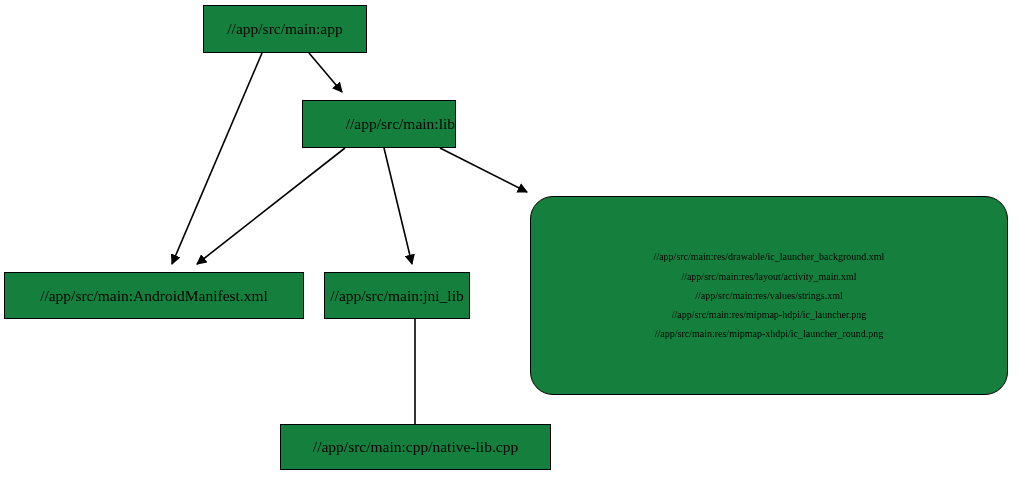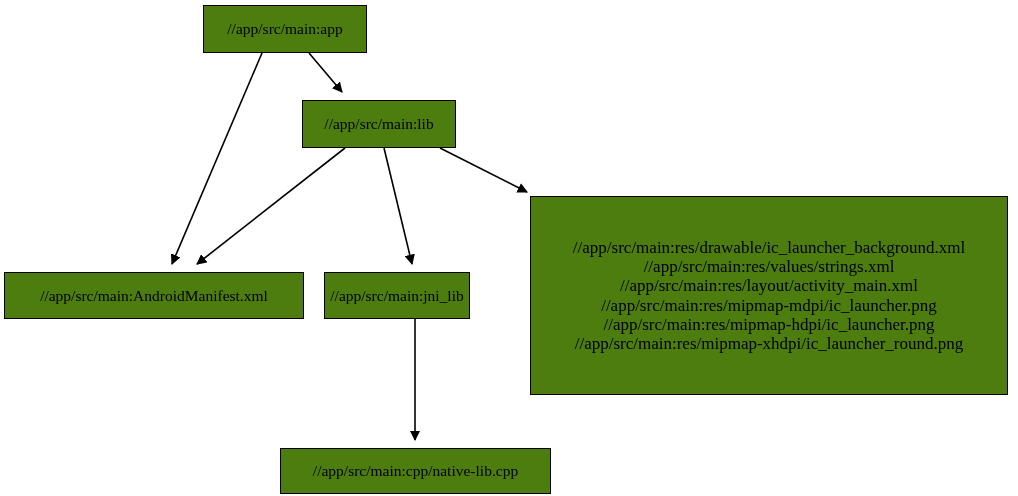--- a/index.html
+++ b/index.html
@@ -20,52 +20,53 @@
     left: 0;
     top: 0;
     width: 1018px;
     height: 496px;
     pointer-events: none;
   }
   .node {
     position: absolute;
     box-sizing: border-box;
     border: 1px solid #000000;
-    background: #4d7c0f;
+    background: #15803d;
     display: flex;
     align-items: center;
     justify-content: center;
     text-align: center;
     color: #000000;
     font-size: 15.5px;
     line-height: 1.0;
     white-space: nowrap;
   }
   .node.multiline {
     white-space: normal;
     line-height: 19.3px;
-    font-size: 17px;
+    font-size: 10px;
     padding: 4px 6px;
+    border-radius: 23px;
   }
   .node .lines {
     display: block;
     width: 100%;
   }
   .node .lines > span {
     display: block;
     white-space: nowrap;
   }
 
   
   #node-app      { left: 203px; top: 5px;   width: 164px; height: 48px; }
-  #node-lib      { left: 302px; top: 100px; width: 154px; height: 48px; }
+  #node-lib      { left: 302px; top: 100px; width: 154px; height: 48px; justify-content: flex-end; }
   #node-manifest { left: 4px;   top: 272px; width: 300px; height: 47px; }
   #node-jni      { left: 324px; top: 272px; width: 146px; height: 47px; }
   #node-res      { left: 530px; top: 196px; width: 478px; height: 199px; }
-  #node-cpp      { left: 280px; top: 448px; width: 271px; height: 46px; }
+  #node-cpp      { left: 280px; top: 424px; width: 271px; height: 46px; }
 </style>
 </head>
 <body>
 
 <div id="canvas">
 
   <svg id="edges" viewBox="0 0 1018 496" width="1018" height="496" xmlns="http://www.w3.org/2000/svg">
     <defs>
       <marker id="arrow" viewBox="0 0 10 10" refX="9" refY="5" markerWidth="6.5" markerHeight="6.5" orient="auto-start-reverse">
         <path d="M 0 0 L 10 5 L 0 10 z" fill="#000000"></path>
@@ -97,23 +98,22 @@
     <span>//app/src/main:AndroidManifest.xml</span>
   </div>
 
   <div class="node" id="node-jni">
     <span>//app/src/main:jni_lib</span>
   </div>
 
   <div class="node multiline" id="node-res">
     <span class="lines" id="res-lines">
         <span>//app/src/main:res/drawable/ic_launcher_background.xml</span>
+        <span>//app/src/main:res/layout/activity_main.xml</span>
         <span>//app/src/main:res/values/strings.xml</span>
-        <span>//app/src/main:res/layout/activity_main.xml</span>
-        <span>//app/src/main:res/mipmap-mdpi/ic_launcher.png</span>
         <span>//app/src/main:res/mipmap-hdpi/ic_launcher.png</span>
         <span>//app/src/main:res/mipmap-xhdpi/ic_launcher_round.png</span>
       </span>
   </div>
 
   <div class="node" id="node-cpp">
     <span>//app/src/main:cpp/native-lib.cpp</span>
   </div>
 
 </div>

